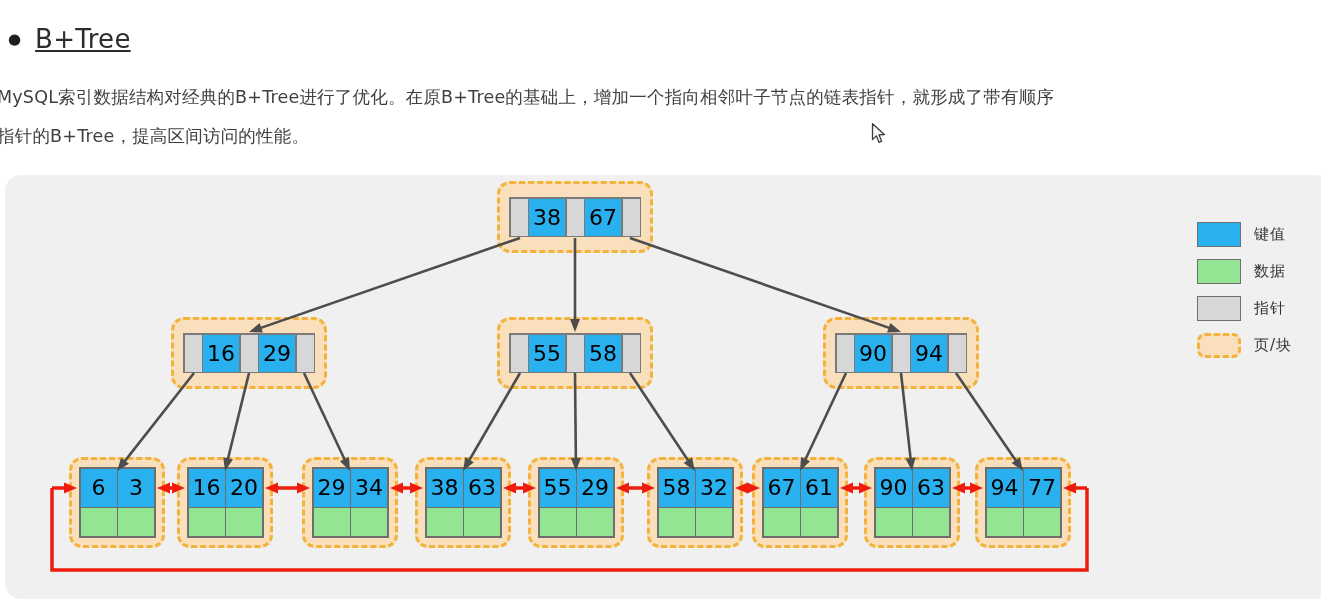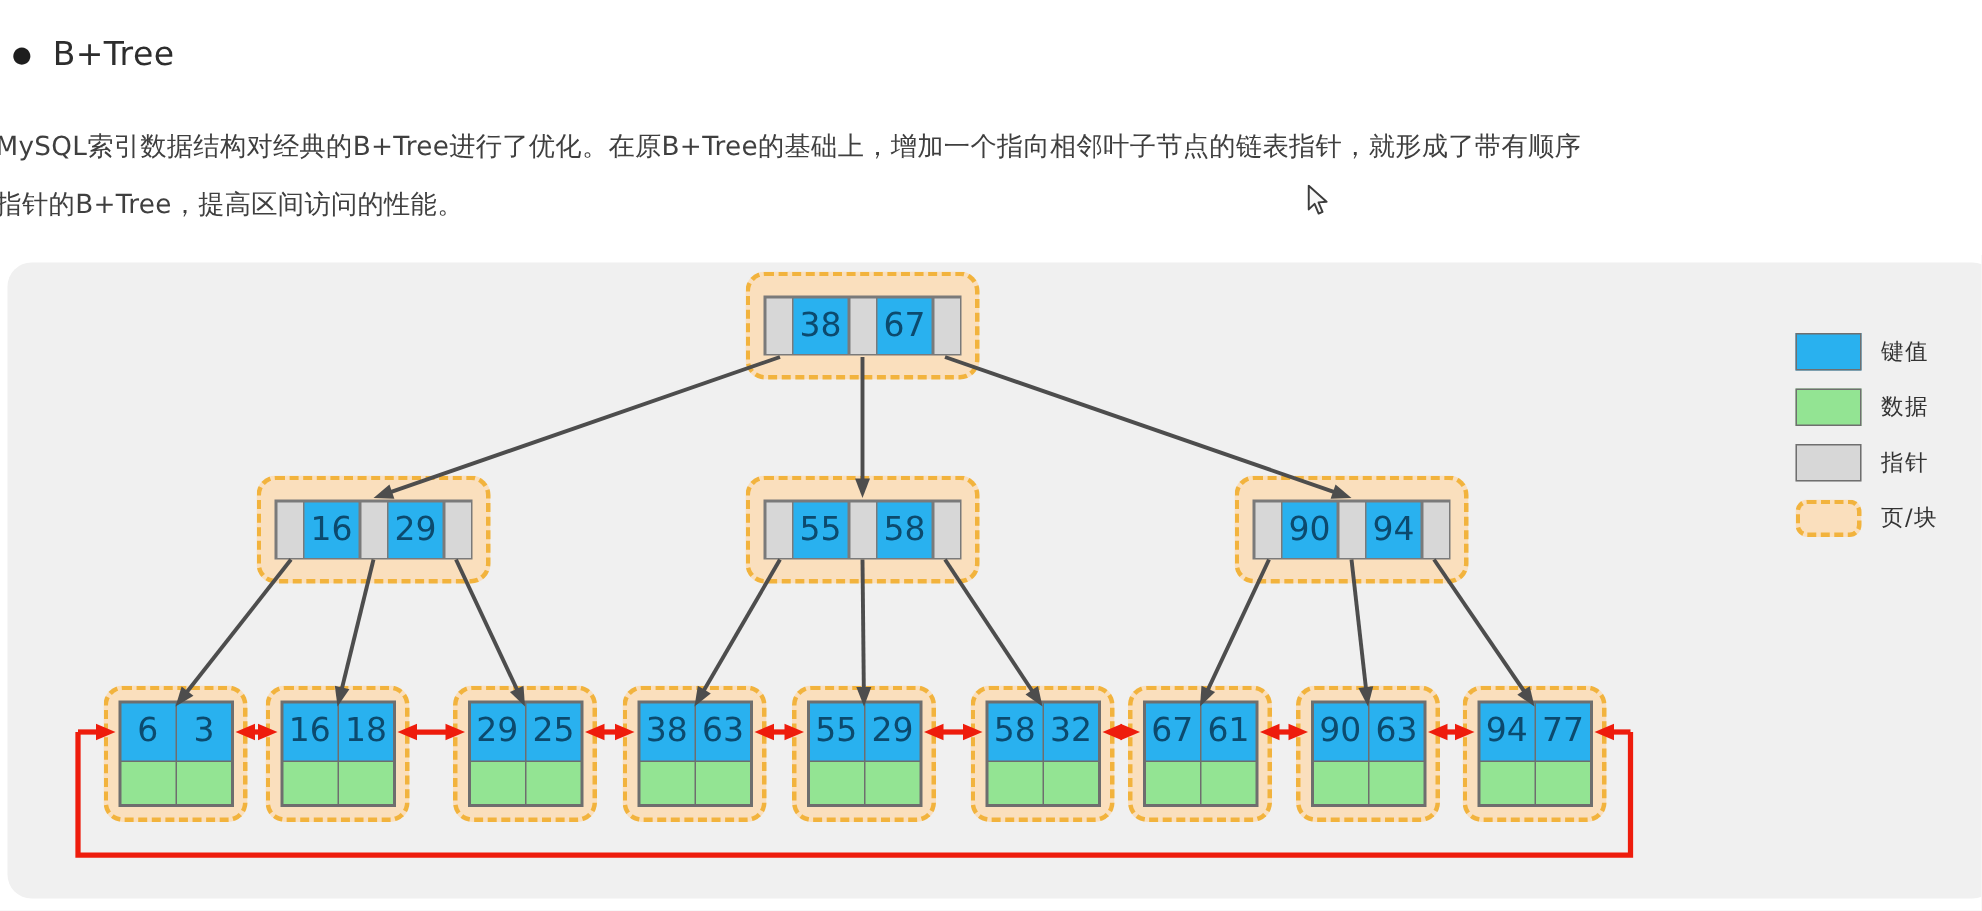--- a/index.html
+++ b/index.html
@@ -10,21 +10,21 @@
     background:#ffffff;
     font-family:"DejaVu Sans","Liberation Sans",sans-serif;
   }
   
   .heading{
     position:absolute;left:8px;top:24px;
     display:flex;align-items:center;
     color:#2d2d2d;
   }
   .bullet{font-size:15px;line-height:1;margin-right:14px;color:#1e1e1e;}
-  .heading-text{font-size:22px;font-weight:500;letter-spacing:.3px;}
+  .heading-text{font-size:26px;font-weight:500;letter-spacing:.3px;text-decoration:underline;}
   .para{
     position:absolute;left:-3px;right:0;
     font-size:17.5px;color:#3f3f3f;letter-spacing:.2px;
     white-space:nowrap;
   }
   .para.l1{top:85px;}
   .para.l2{top:124px;}
   
   .panel{
     position:absolute;left:5px;top:175px;
@@ -44,21 +44,21 @@
   
   .node-row{
     position:absolute;
     display:flex;
     background:#7a7a7a;
     padding:1.5px;gap:1.5px;
     box-sizing:border-box;
   }
   .cell{
     display:flex;align-items:center;justify-content:center;
-    font-size:22px;color:#0c4a6e;
+    font-size:22px;color:#000000;
   }
   .cell.ptr{width:17px;background:var(--pointer,#d7d7d7);}
   .cell.key{width:36px;background:var(--key,#29b1ef);}
   
   .leaf-grid{
     position:absolute;
     display:grid;
     grid-template-columns:36px 36px;
     grid-template-rows:38px 28px;
     background:#6e6e6e;
@@ -126,28 +126,28 @@
     <div class="page-box" style="left: 69px; top: 457px; width: 96px; height: 91px;"></div>
     <div class="leaf-grid" style="left: 79px; top: 467px;">
       <div class="cell key">6</div>
       <div class="cell key">3</div>
       <div class="cell dat"></div>
       <div class="cell dat"></div>
     </div>
     <div class="page-box" style="left: 177px; top: 457px; width: 96px; height: 91px;"></div>
     <div class="leaf-grid" style="left: 187px; top: 467px;">
       <div class="cell key">16</div>
-      <div class="cell key">18</div>
+      <div class="cell key">20</div>
       <div class="cell dat"></div>
       <div class="cell dat"></div>
     </div>
     <div class="page-box" style="left: 302px; top: 457px; width: 96px; height: 91px;"></div>
     <div class="leaf-grid" style="left: 312px; top: 467px;">
       <div class="cell key">29</div>
-      <div class="cell key">25</div>
+      <div class="cell key">34</div>
       <div class="cell dat"></div>
       <div class="cell dat"></div>
     </div>
     <div class="page-box" style="left: 415px; top: 457px; width: 96px; height: 91px;"></div>
     <div class="leaf-grid" style="left: 425px; top: 467px;">
       <div class="cell key">38</div>
       <div class="cell key">63</div>
       <div class="cell dat"></div>
       <div class="cell dat"></div>
     </div>

